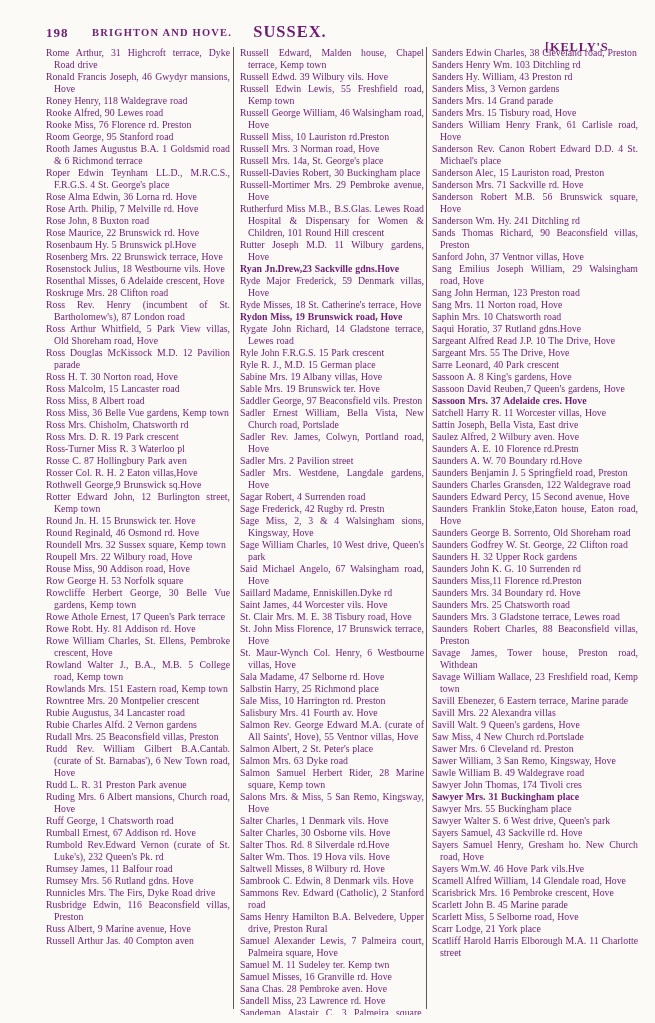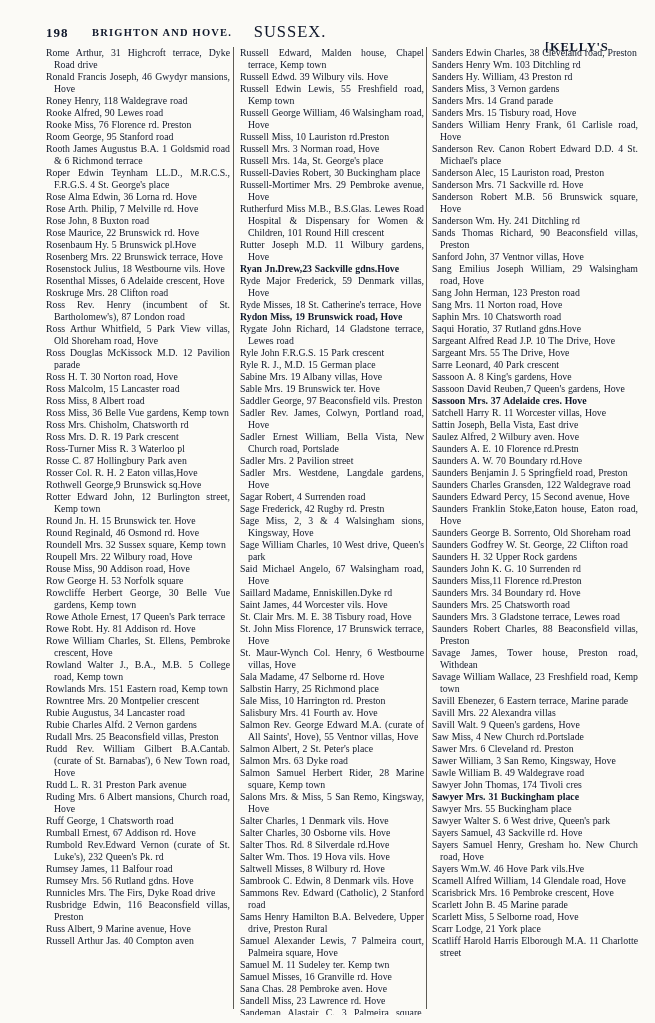--- a/index.html
+++ b/index.html
@@ -4,35 +4,35 @@
 <style>
   html, body { margin:0; padding:0; }
   body {
     width:655px; height:1023px;
     background:#f6f4ef;
     font-family:"Liberation Serif","DejaVu Serif",serif;
     -webkit-font-smoothing:antialiased;
   }
   .page {
     position:relative; width:655px; height:1023px;
-    background:#fbfaf6; color:#0f172a; overflow:hidden;
+    background:#fbfaf6; color:#701a75; overflow:hidden;
   }
   
   .hdr { position:absolute; top:0; left:0; right:0; height:46px; }
   .hdr .pageno {
     position:absolute; left:46px; top:25px;
     font-size:13px; font-weight:bold; letter-spacing:1px;
   }
   .hdr .left-title {
     position:absolute; left:92px; top:27px;
     font-size:10.5px; font-weight:bold; letter-spacing:1.2px;
   }
   .hdr .center-title {
     position:absolute; left:235px; top:22px; width:110px;
-    text-align:center; font-size:16.5px; font-weight:normal; letter-spacing:1px;
+    text-align:center; font-size:16.5px; font-weight:bold; letter-spacing:1px;
   }
   .hdr .right-title {
     position:absolute; left:545px; top:40px;
     font-size:12.5px; font-weight:bold; letter-spacing:0.8px;
   }
   
   .col {
     position:absolute; top:47px; height:968px; overflow:hidden;
     font-size:9.8px; line-height:12px;
   }
@@ -141,22 +141,22 @@
       <div class="entry bold">Ryan Jn.Drew,23 Sackville gdns.Hove</div>
       <div class="entry">Ryde Major Frederick, 59 Denmark villas, Hove</div>
       <div class="entry">Ryde Misses, 18 St. Catherine's terrace, Hove</div>
       <div class="entry bold">Rydon Miss, 19 Brunswick road, Hove</div>
       <div class="entry">Rygate John Richard, 14 Gladstone terrace, Lewes road</div>
       <div class="entry">Ryle John F.R.G.S. 15 Park crescent</div>
       <div class="entry">Ryle R. J., M.D. 15 German place</div>
       <div class="entry">Sabine Mrs. 19 Albany villas, Hove</div>
       <div class="entry">Sable Mrs. 19 Brunswick ter. Hove</div>
       <div class="entry">Saddler George, 97 Beaconsfield vils. Preston</div>
+      <div class="entry">Sadler Ernest William, Bella Vista, New Church road, Portslade</div>
       <div class="entry">Sadler Rev. James, Colwyn, Portland road, Hove</div>
-      <div class="entry">Sadler Ernest William, Bella Vista, New Church road, Portslade</div>
       <div class="entry">Sadler Mrs. 2 Pavilion street</div>
       <div class="entry">Sadler Mrs. Westdene, Langdale gardens, Hove</div>
       <div class="entry">Sagar Robert, 4 Surrenden road</div>
       <div class="entry">Sage Frederick, 42 Rugby rd. Prestn</div>
       <div class="entry">Sage Miss, 2, 3 &amp; 4 Walsingham sions, Kingsway, Hove</div>
       <div class="entry">Sage William Charles, 10 West drive, Queen's park</div>
       <div class="entry">Said Michael Angelo, 67 Walsingham road, Hove</div>
       <div class="entry">Saillard Madame, Enniskillen.Dyke rd</div>
       <div class="entry">Saint James, 44 Worcester vils. Hove</div>
       <div class="entry">St. Clair Mrs. M. E. 38 Tisbury road, Hove</div>

